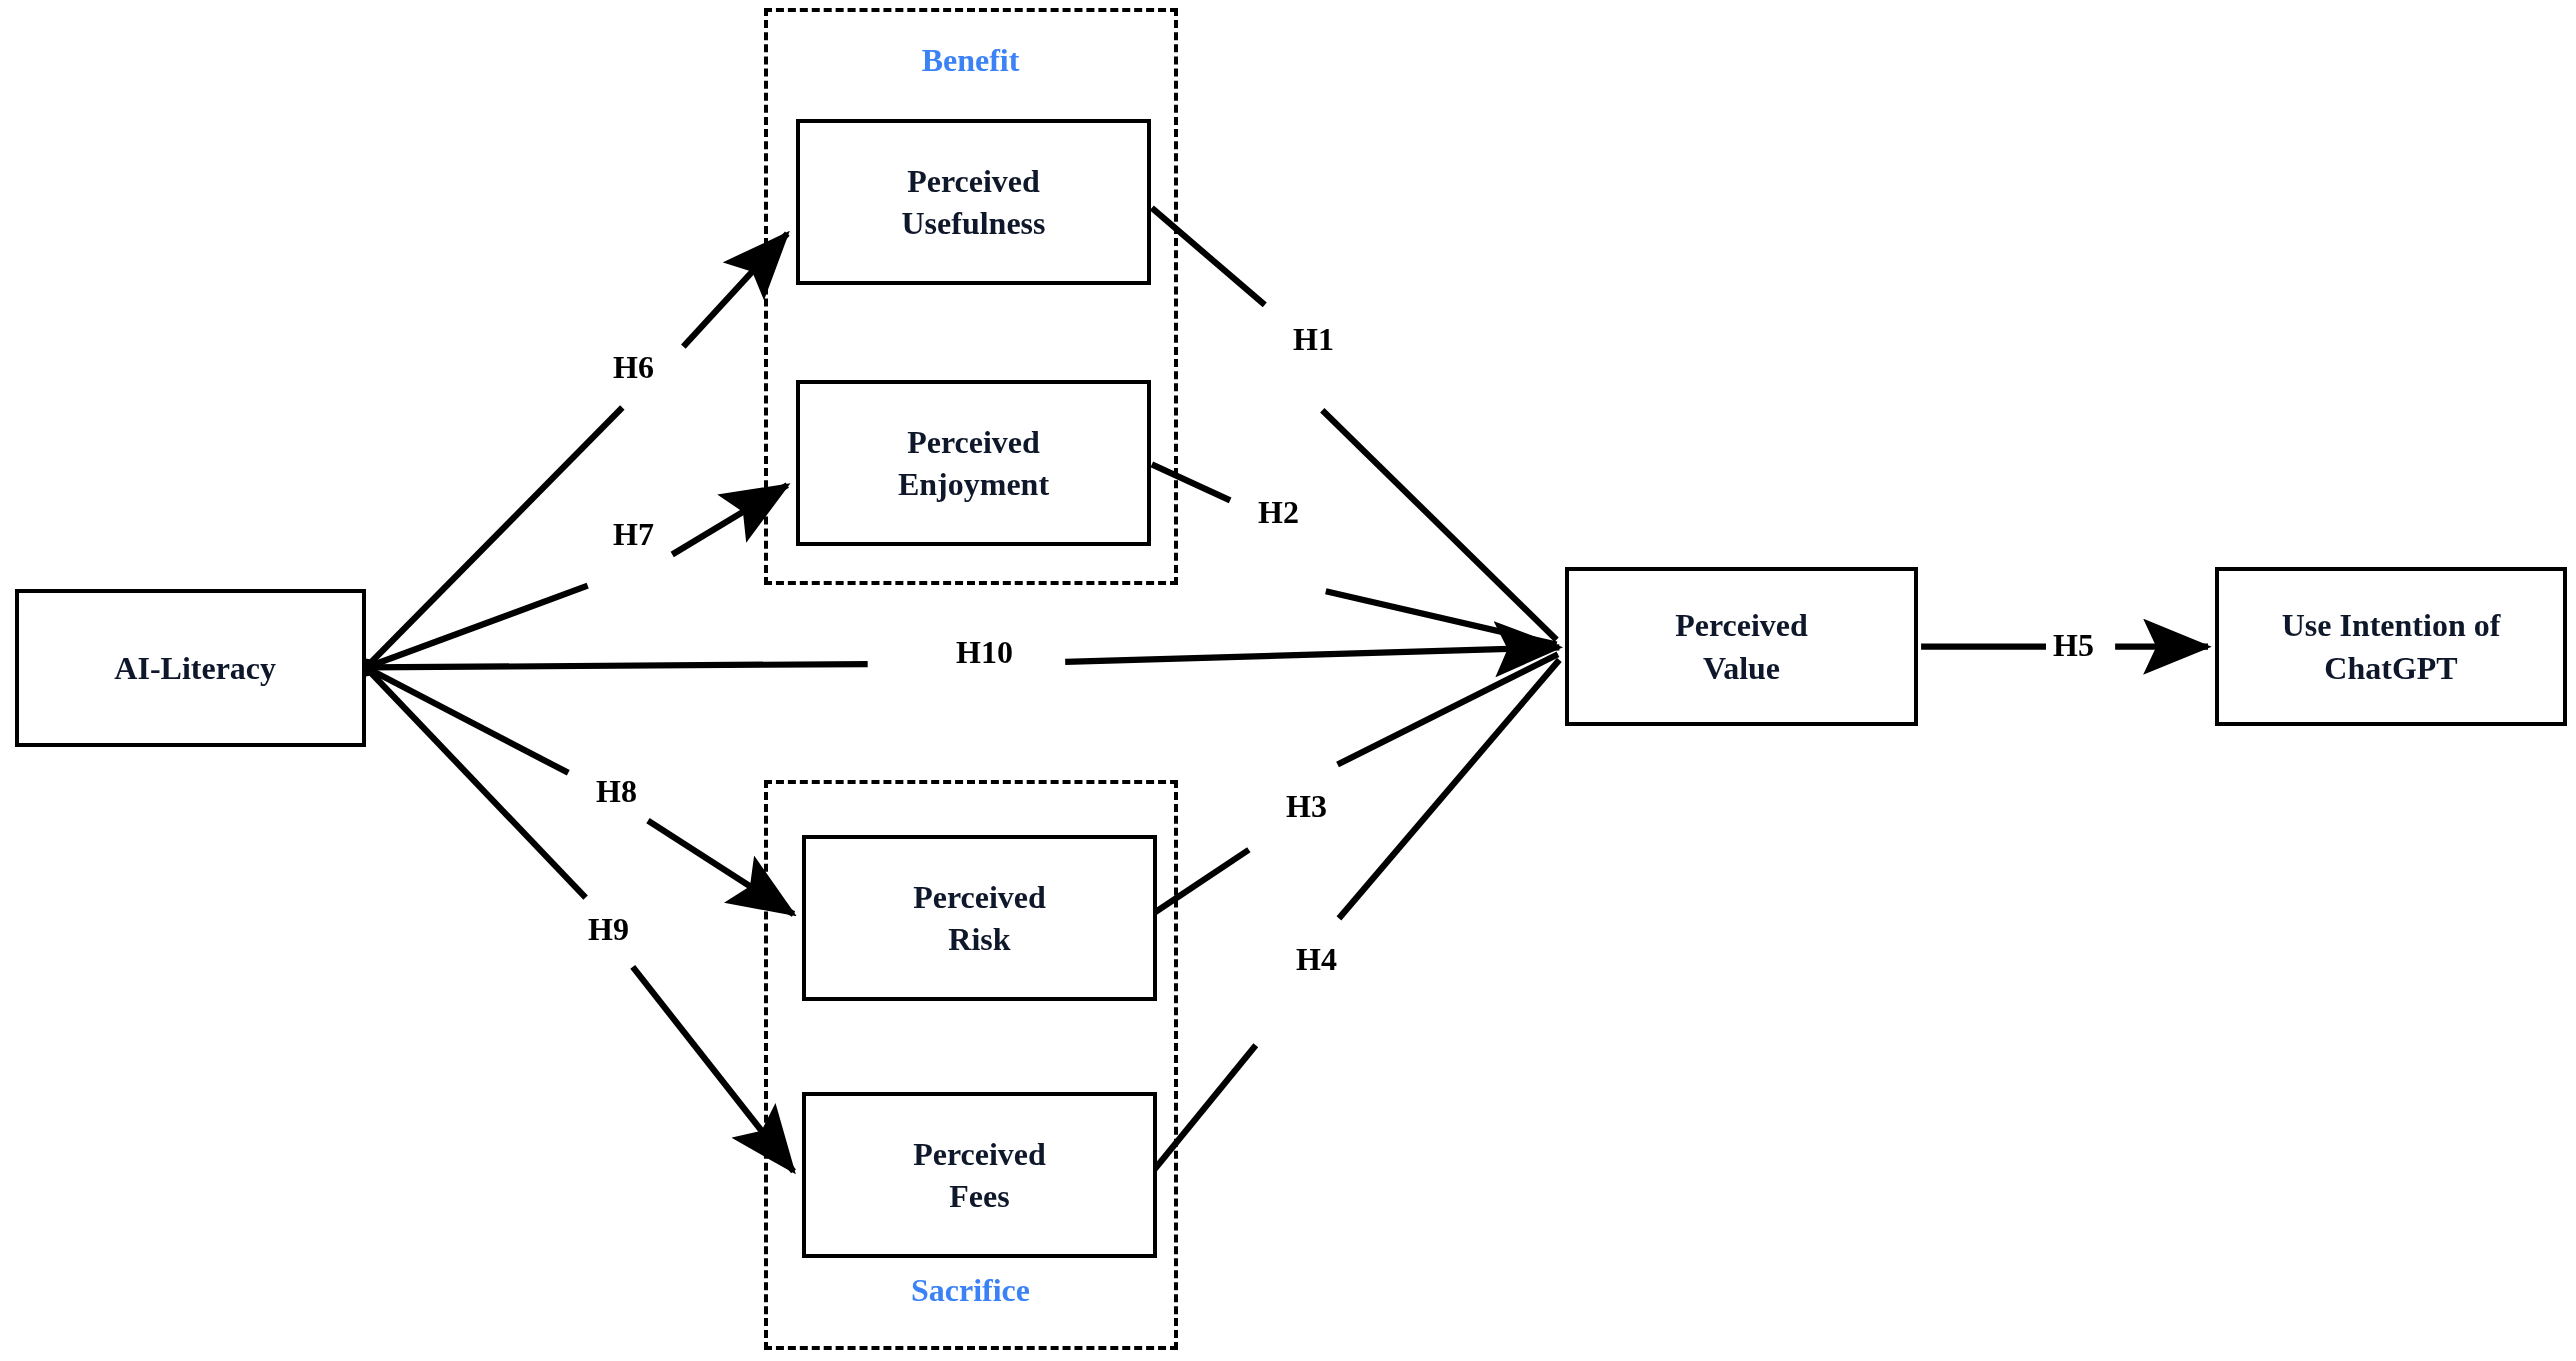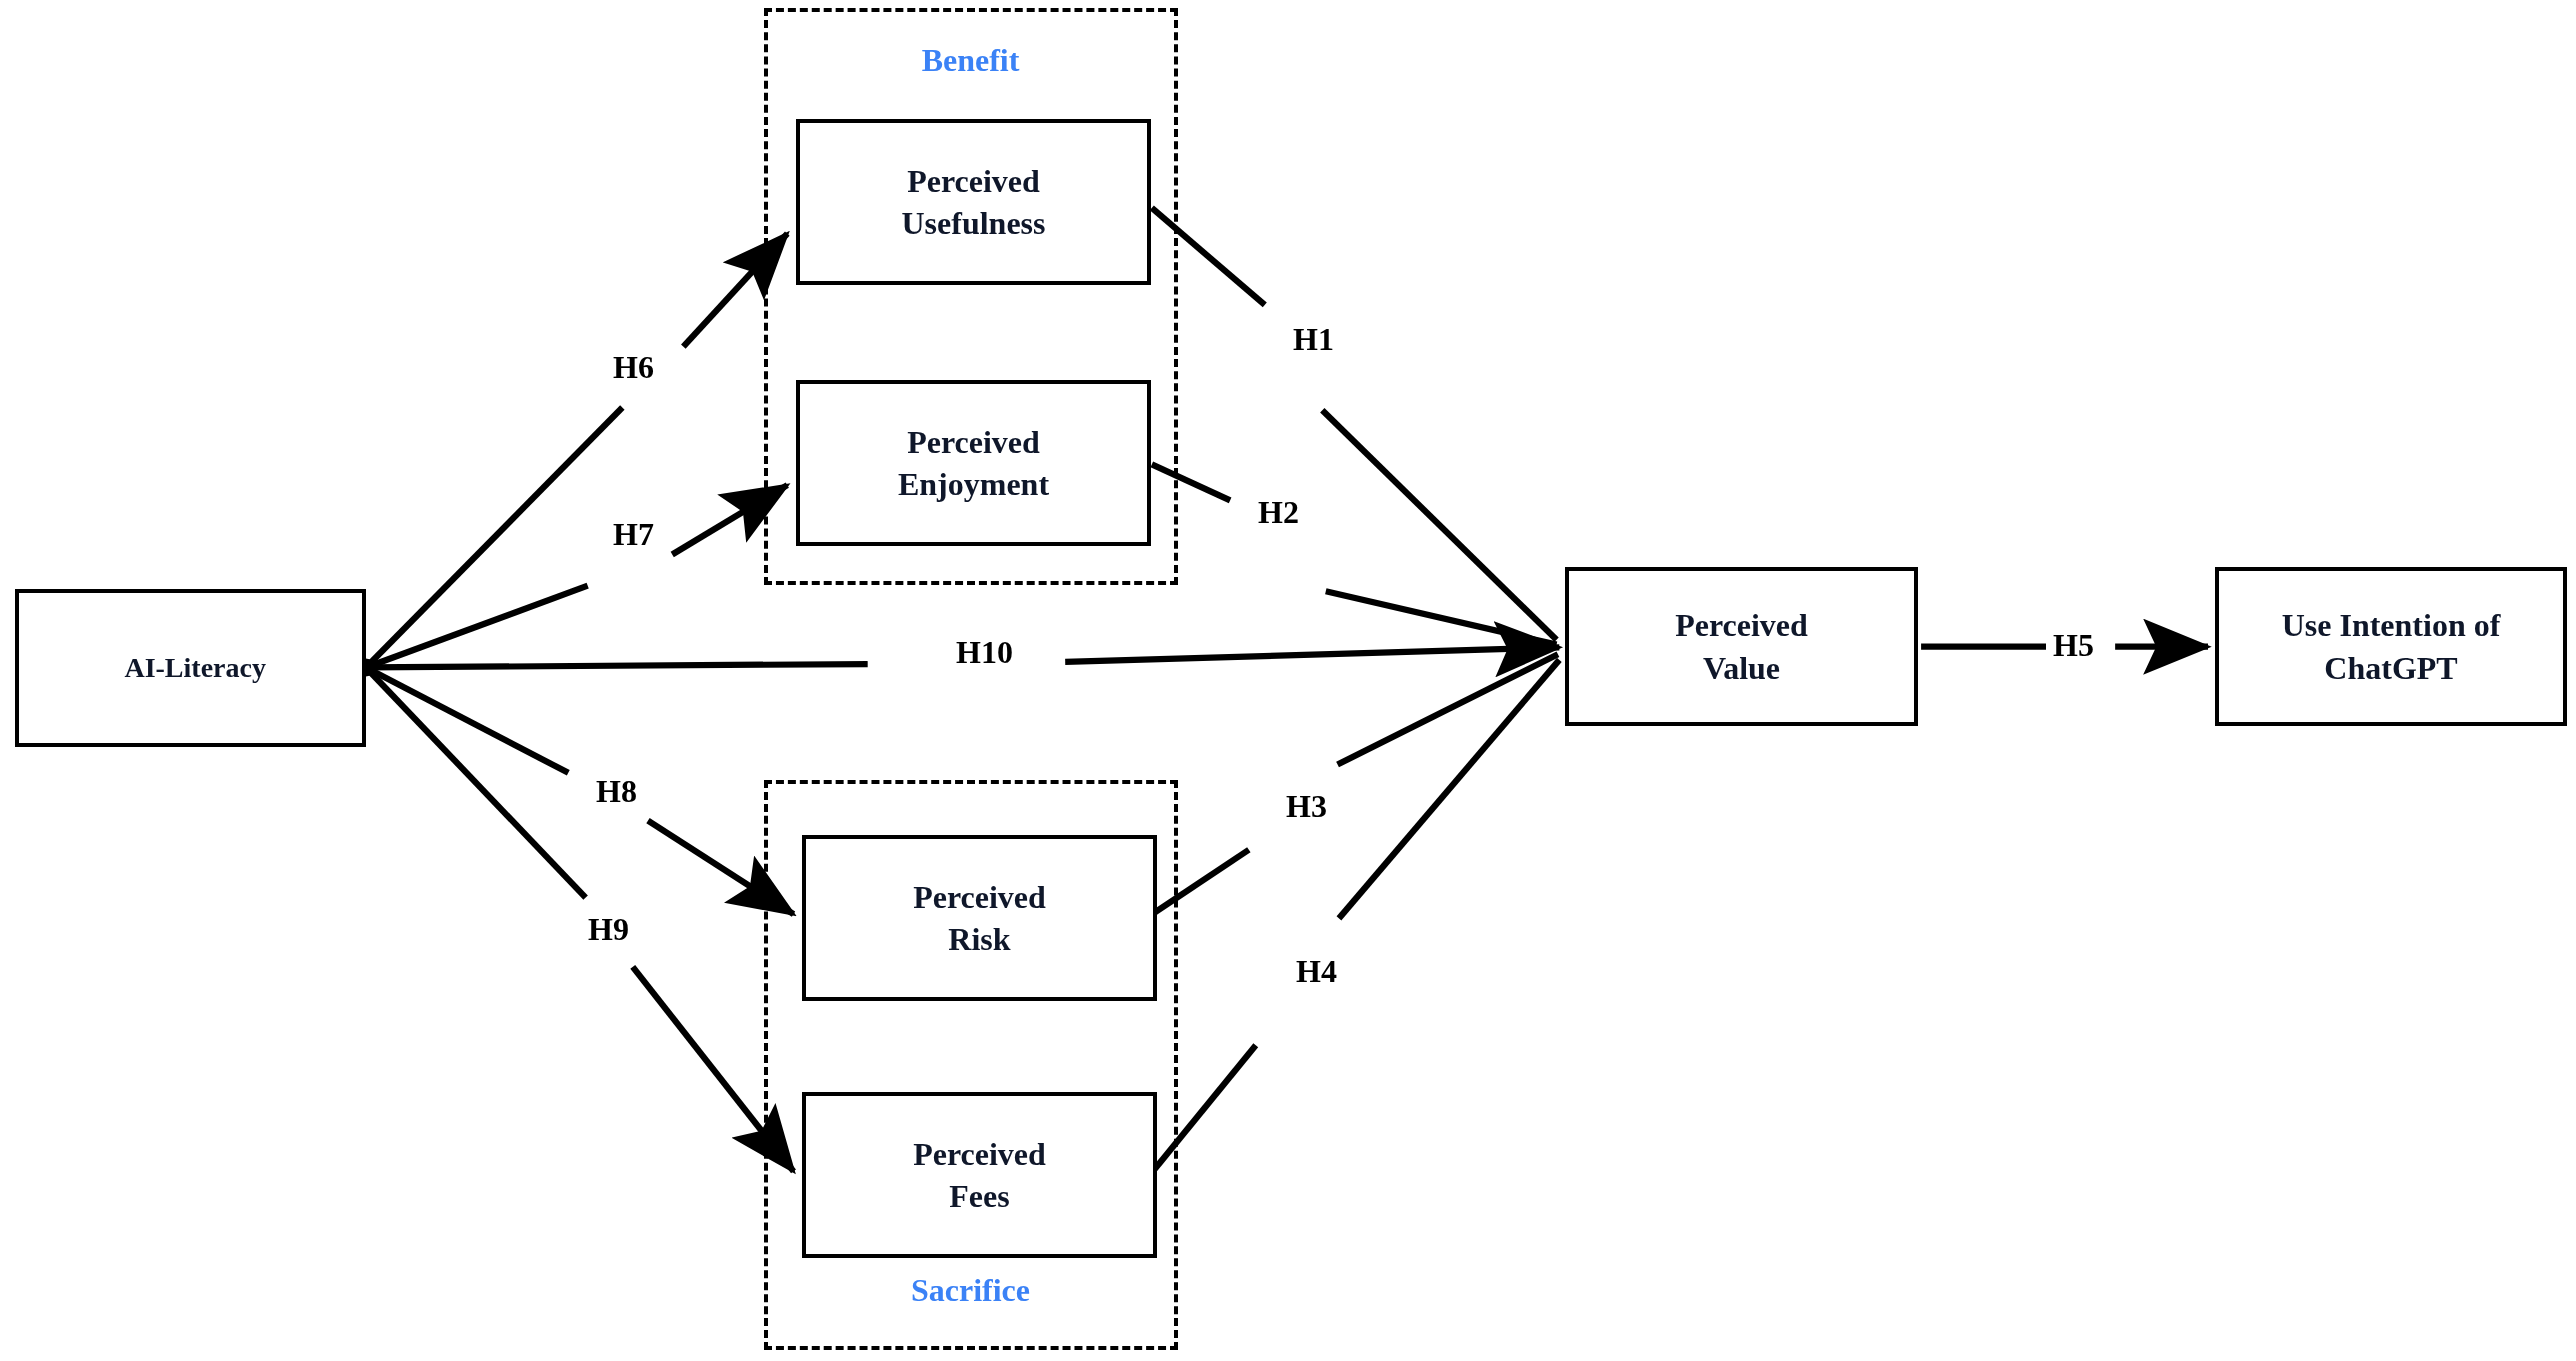--- a/index.html
+++ b/index.html
@@ -118,21 +118,21 @@
       <line x1="3052" y1="933" x2="3186" y2="933" marker-end="url(#arrowhead)"></line>
     </g>
   </svg>
 
   <div class="group-container" style="left:764px; top:8.3px; width:414px; height:577px;"></div>
   <div class="group-title" style="left:832px; top:42px; width:277px; font-size:32px;">Benefit</div>
 
   <div class="group-container" style="left:764px; top:780px; width:414px; height:570px;"></div>
   <div class="group-title" style="left:832px; top:1272px; width:277px; font-size:32px;font-family:Liberation Serif, serif;">Sacrifice</div>
 
-  <div class="construct-box" style="left:15.2px; top:589px; width:351px; height:158px; font-size:28px;padding-left:9px;">
+  <div class="construct-box" style="left:15.2px; top:589px; width:351px; height:158px; font-size:32px;padding-left:9px;">
     <span class="box-label">AI-Literacy</span>
   </div>
 
   <div class="construct-box" style="left:796px; top:119px; width:355px; height:166px; font-size:32px;">
     <span class="box-label">Perceived
 Usefulness</span>
   </div>
 
   <div class="construct-box" style="left:796px; top:380px; width:355px; height:166px; font-size:32px;">
     <span class="box-label">Perceived
@@ -158,21 +158,21 @@
     <span class="box-label">Use Intention  of
 ChatGPT</span>
   </div>
 
   <div class="path-label" style="left:1286px; top:323px; font-size:32px;">H1</div>
 
   <div class="path-label" style="left:1251px; top:496px; font-size:32px;">H2</div>
 
   <div class="path-label" style="left:1279px; top:790px; font-size:32px;">H3</div>
 
-  <div class="path-label" style="left:1289px; top:943px; font-size:32px;margin-top:12px;">H4</div>
+  <div class="path-label" style="left:1289px; top:943px; font-size:32px;">H4</div>
 
   <div class="path-label" style="left:2046px; top:629px; font-size:32px;">H5</div>
 
   <div class="path-label" style="left:606px; top:351px; font-size:32px;">H6</div>
 
   <div class="path-label" style="left:606px; top:518px; font-size:32px;">H7</div>
 
   <div class="path-label" style="left:589px; top:775px; font-size:32px;">H8</div>
 
   <div class="path-label" style="left:581px; top:913px; font-size:32px;">H9</div>

